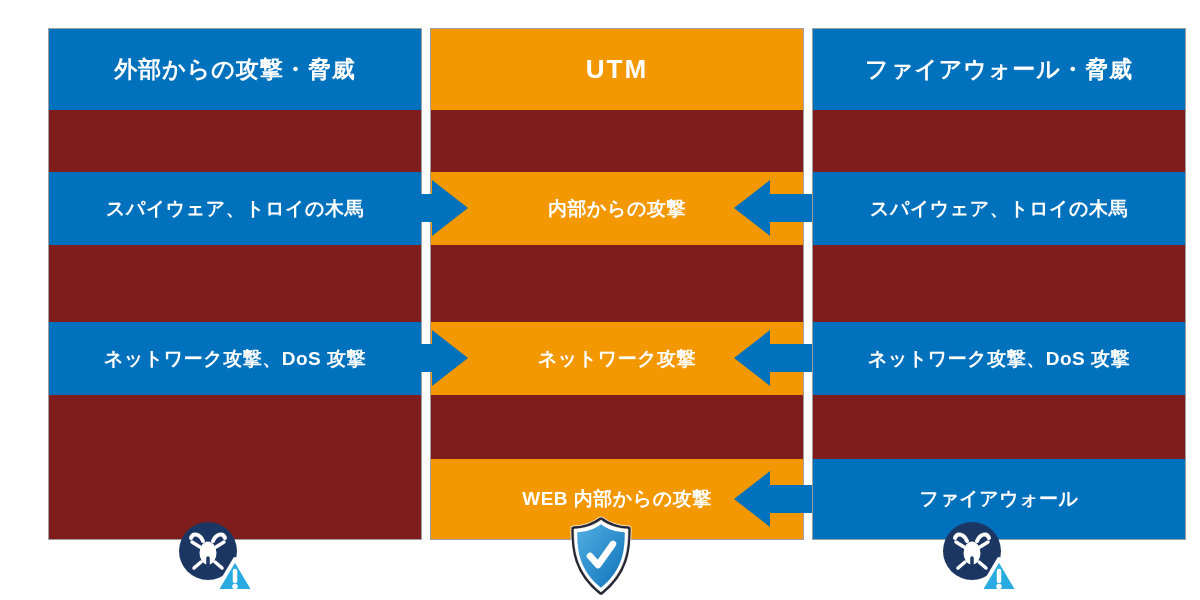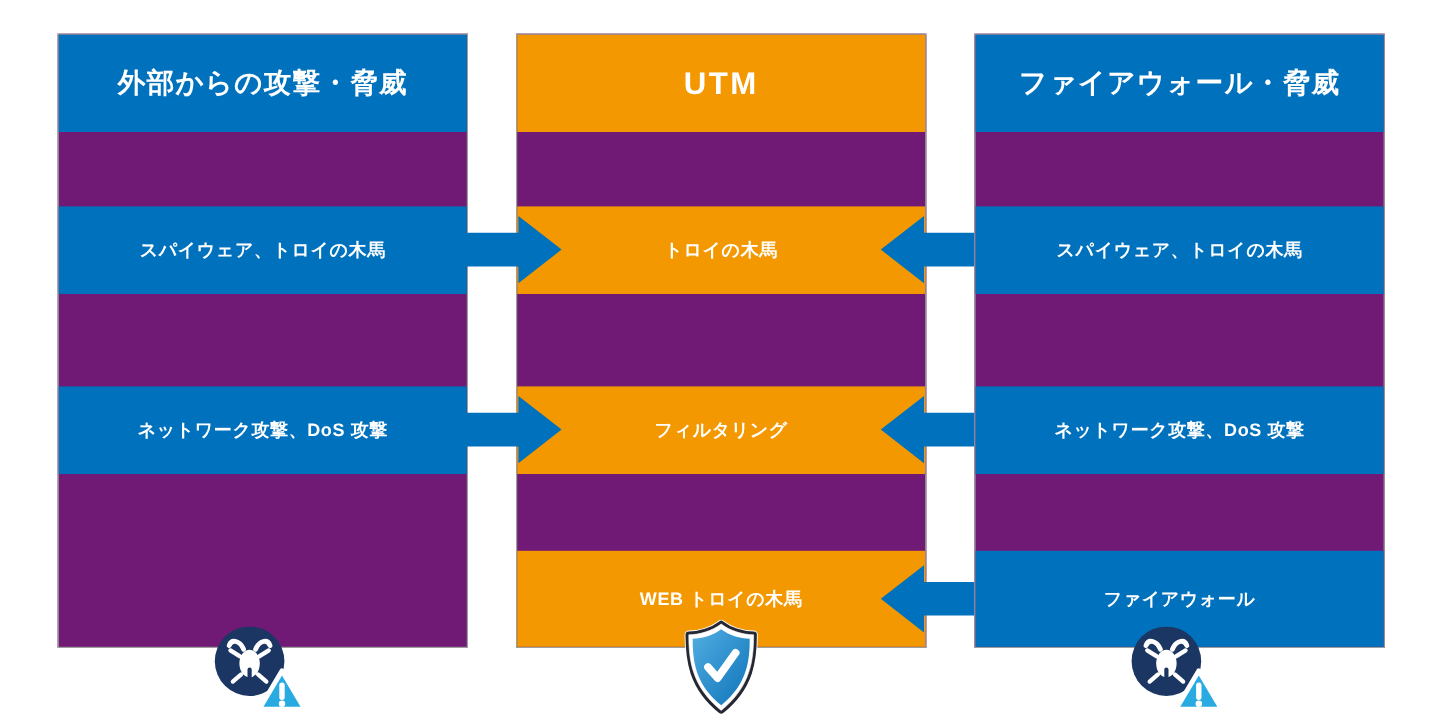--- a/index.html
+++ b/index.html
@@ -2,30 +2,30 @@
 <html><head>
 <meta charset="utf-8">
 <style>
   html,body{margin:0;padding:0;background:#ffffff;}
   .canvas{
     position:relative;width:1200px;height:600px;background:#ffffff;overflow:hidden;
     font-family:"Liberation Sans","DejaVu Sans",sans-serif;
   }
   .column{
     position:absolute;top:28px;height:510px;width:340px;
-    border:1px solid #9e9e9e;background:#701a75;
+    border:1px solid #9e9e9e;background:#7f1d1d;padding-left:32px;
   }
   .band{
     position:absolute;left:0;right:0;display:flex;align-items:center;justify-content:center;
     color:#ffffff;font-weight:bold;text-align:center;
   }
   .band.blue{background:#0071bc;}
   .band.orange{background:#f39800;}
   .band.header{font-size:23px;letter-spacing:1px;}
-  .band.row{font-size:15px;letter-spacing:0.5px;align-items:center;}
+  .band.row{font-size:19px;letter-spacing:0.5px;align-items:center;}
   .band.utm-header{font-size:26px;letter-spacing:2px;text-align:center;}
   .arrow{position:absolute;width:82px;height:60px;}
   .icon-wrap{position:absolute;}
 </style>
 </head>
 <body>
 
 <div class="canvas">
 
   <div class="column" style="left:48px">
@@ -38,27 +38,27 @@
     <div class="band row blue" style="top:293px;height:73px">
       <span>ネットワーク攻撃、DoS 攻撃</span>
     </div>
   </div>
 
   <div class="column" style="left:430px">
     <div class="band header utm-header orange" style="top:0;height:81px">
       <span>UTM</span>
     </div>
     <div class="band row orange" style="top:143px;height:73px">
-      <span>トロイの木馬</span>
+      <span>内部からの攻撃</span>
     </div>
     <div class="band row orange" style="top:293px;height:73px">
-      <span>フィルタリング</span>
+      <span>ネットワーク攻撃</span>
     </div>
     <div class="band row orange" style="top:430px;height:80px">
-      <span>WEB トロイの木馬</span>
+      <span>WEB 内部からの攻撃</span>
     </div>
   </div>
 
   <div class="column" style="left:812px">
     <div class="band header blue" style="top:0;height:81px">
       <span>ファイアウォール・脅威</span>
     </div>
     <div class="band row blue" style="top:143px;height:73px">
       <span>スパイウェア、トロイの木馬</span>
     </div>

